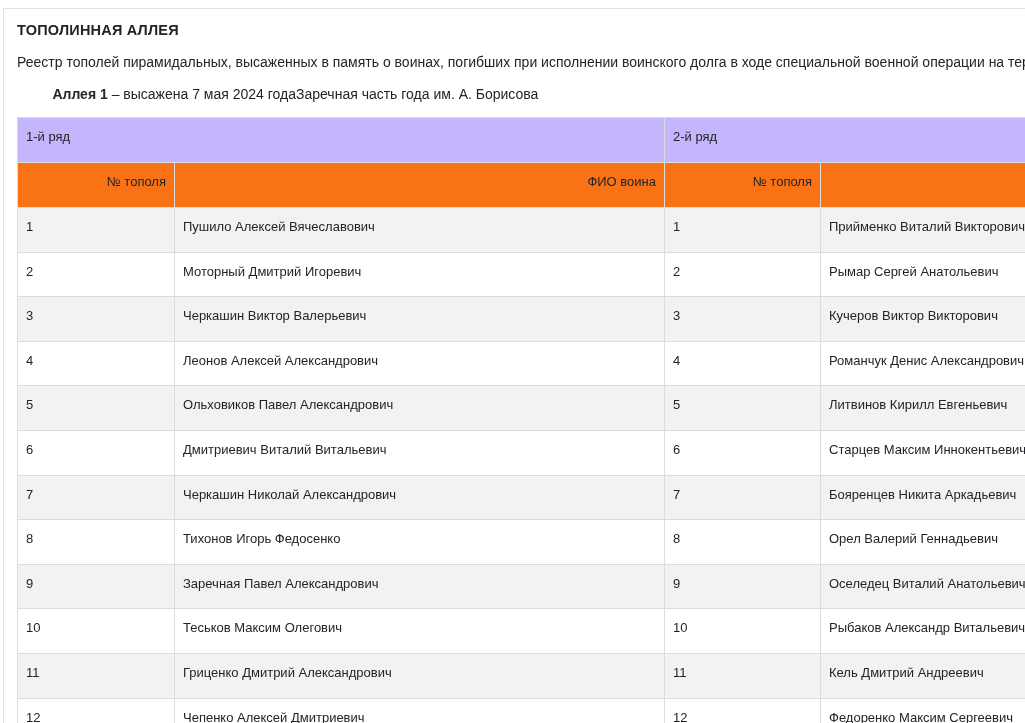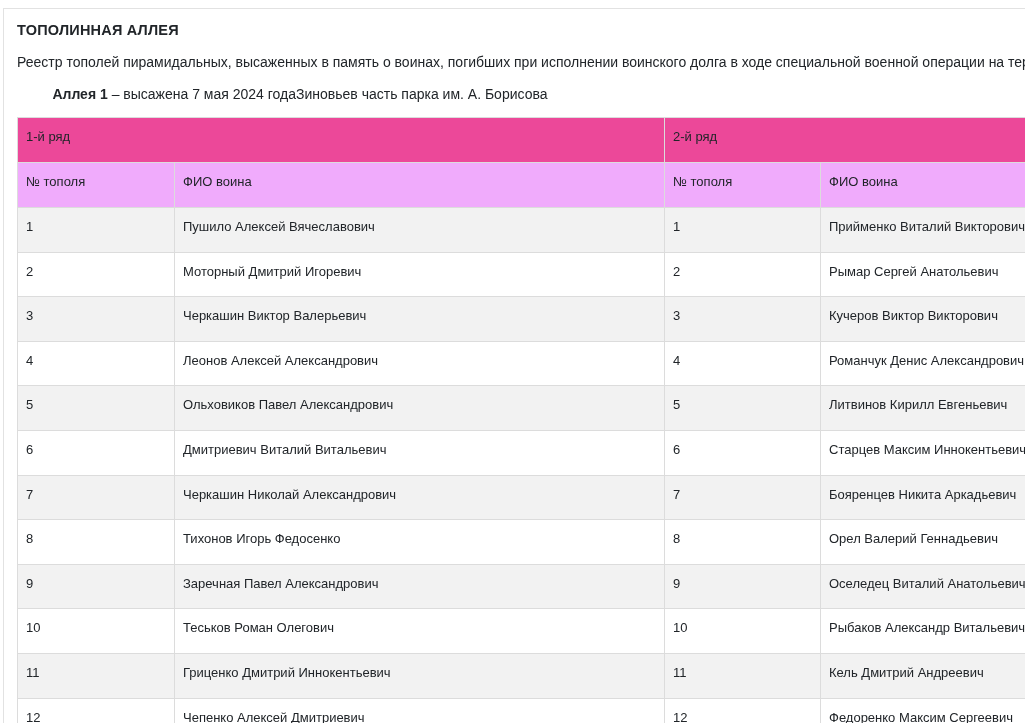--- a/index.html
+++ b/index.html
@@ -51,37 +51,37 @@
   }
   table.registry td, table.registry th {
     border: 1px solid #dcdcdc;
     vertical-align: top;
     text-align: left;
     font-weight: 400;
     padding: 11px 8px 8px 8px;
     overflow: hidden;
     white-space: nowrap;
   }
-  tr.section-header-row th { height: 45px; background: #ec4899; }
-  tr.col-header-row td   { height: 45px; background: #f0abfc; }
+  tr.section-header-row th { height: 45px; background: #c4b5fd; }
+  tr.col-header-row td   { height: 45px; background: #f97316; text-align: right; }
   tbody.rows tr          { height: 44.6px; }
   tbody.rows tr:nth-child(odd)  { background: #f2f2f2; }
   tbody.rows tr:nth-child(even) { background: #ffffff; }
 </style>
 </head>
 <body>
 
 <div class="page-frame">
 
   <h1 class="page-title">ТОПОЛИННАЯ АЛЛЕЯ</h1>
 
   <p class="registry-description">Реестр тополей пирамидальных, высаженных в память о воинах, погибших при исполнении воинского долга в ходе специальной военной операции на территории Украины</p>
 
   <p class="alley-line">
-    <span class="alley-left"><span class="alley-name">Аллея 1</span> <span>– высажена 7 мая 2024 года</span></span><span>Зиновьев часть парка им. А. Борисова</span>
+    <span class="alley-left"><span class="alley-name">Аллея 1</span> <span>– высажена 7 мая 2024 года</span></span><span>Заречная часть года им. А. Борисова</span>
   </p>
 
   <table class="registry">
     <colgroup>
       <col style="width:157px">
         <col style="width:490px">
         <col style="width:156px">
         <col style="width:490px">
     </colgroup>
     <thead>
@@ -146,27 +146,27 @@
     <td>Орел Валерий Геннадьевич</td>
   </tr>
         <tr>
     <td>9</td>
     <td>Заречная Павел Александрович</td>
     <td>9</td>
     <td>Оселедец Виталий Анатольевич</td>
   </tr>
         <tr>
     <td>10</td>
-    <td>Теськов Роман Олегович</td>
+    <td>Теськов Максим Олегович</td>
     <td>10</td>
     <td>Рыбаков Александр Витальевич</td>
   </tr>
         <tr>
     <td>11</td>
-    <td>Гриценко Дмитрий Иннокентьевич</td>
+    <td>Гриценко Дмитрий Александрович</td>
     <td>11</td>
     <td>Кель Дмитрий Андреевич</td>
   </tr>
         <tr>
     <td>12</td>
     <td>Чепенко Алексей Дмитриевич</td>
     <td>12</td>
     <td>Федоренко Максим Сергеевич</td>
   </tr>
       </tbody>

